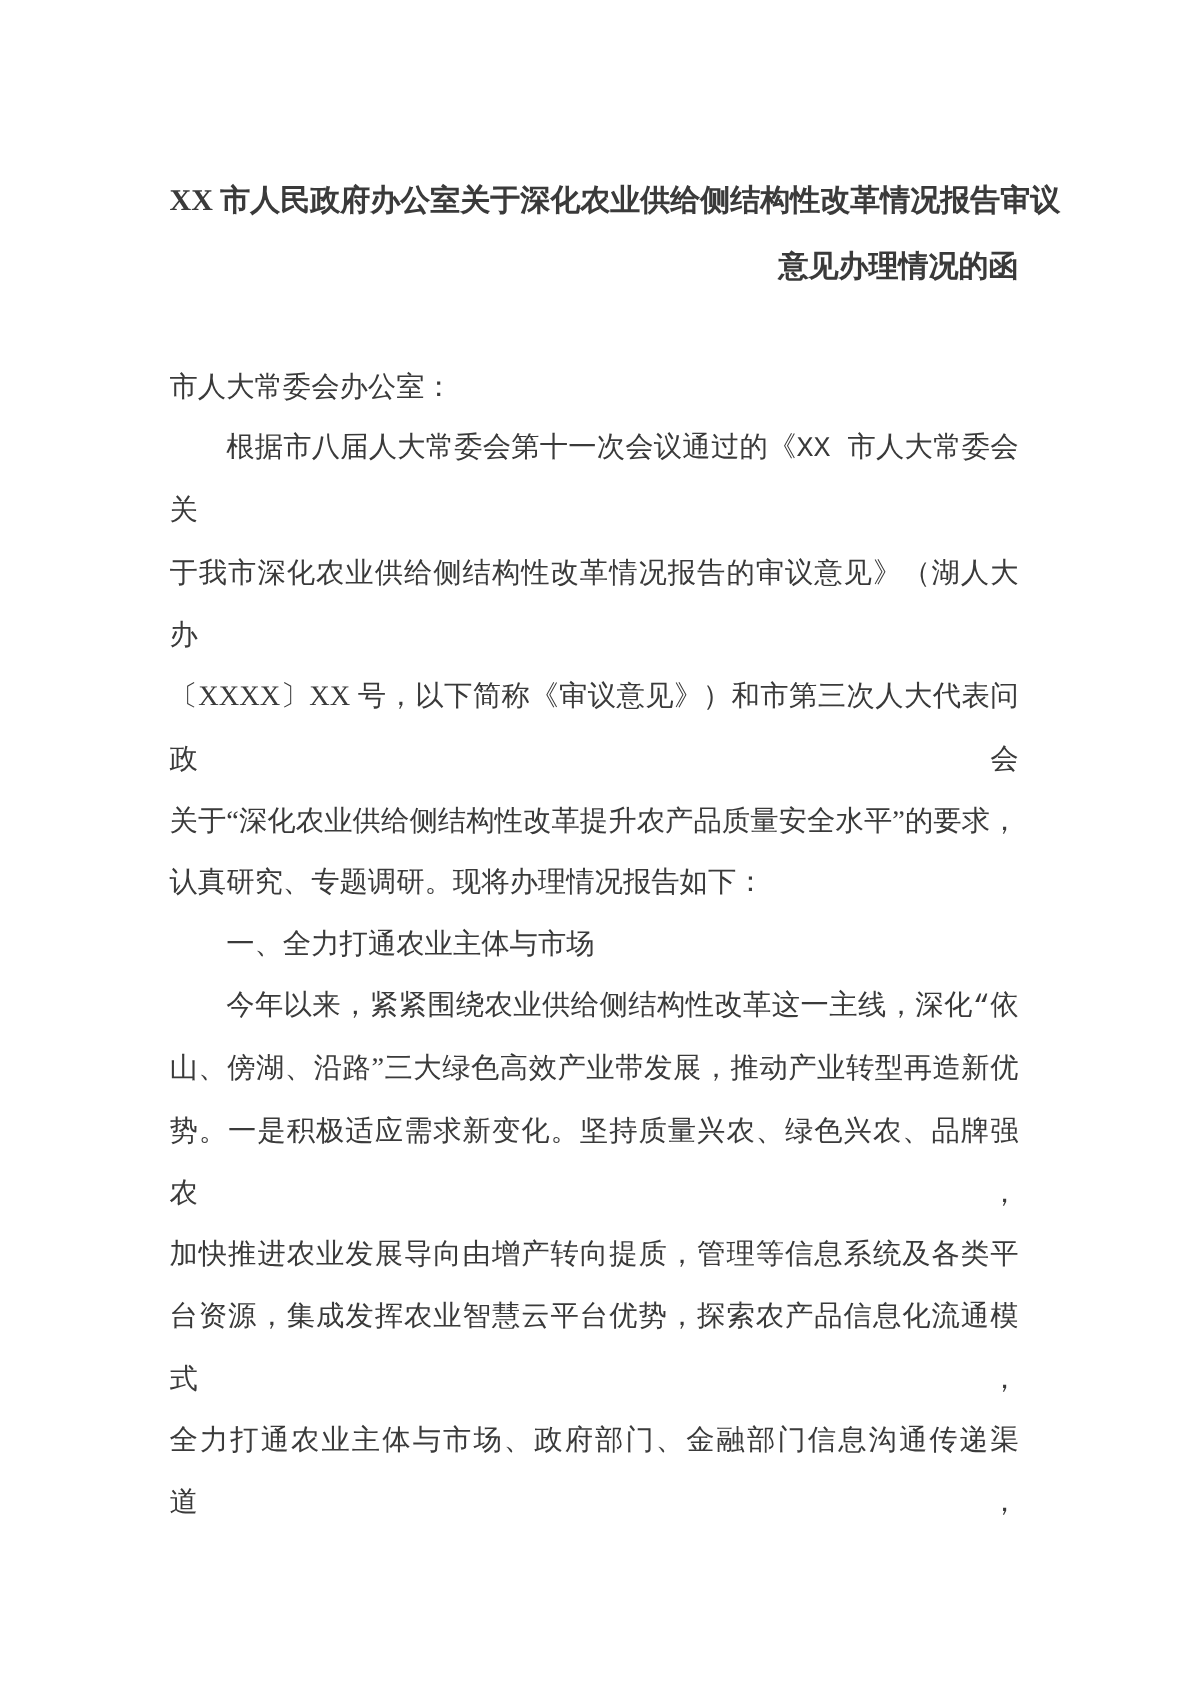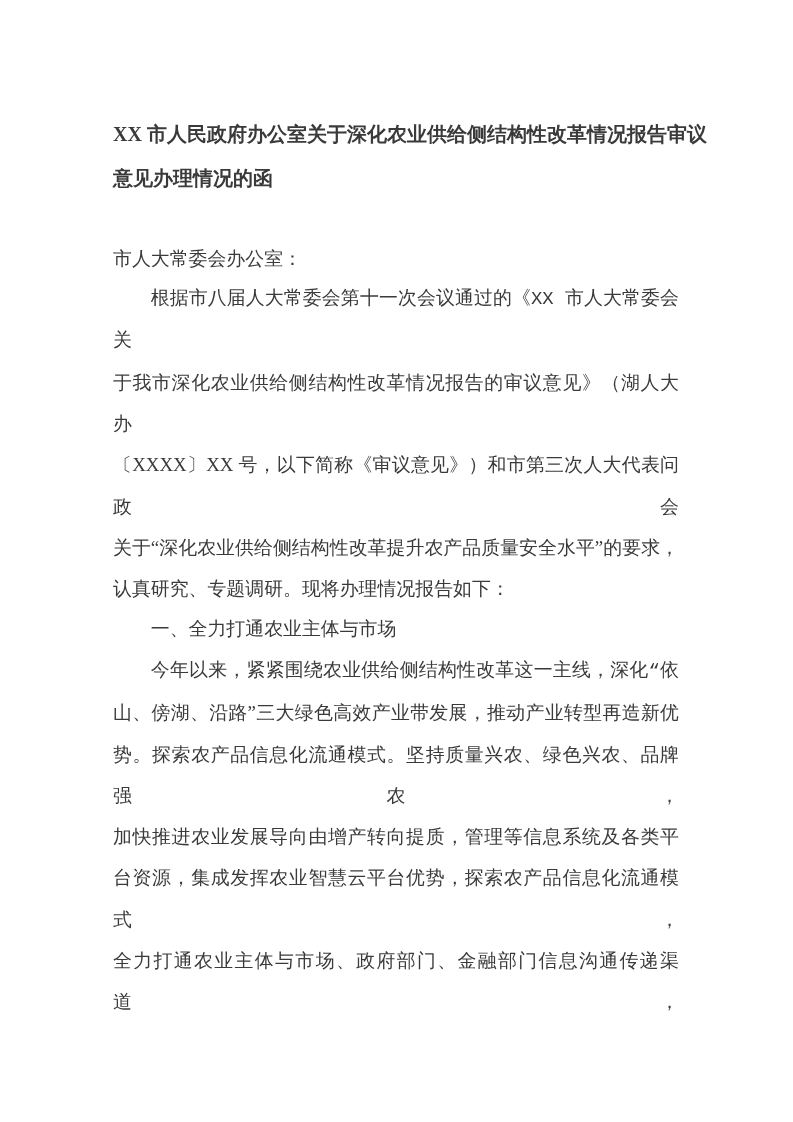--- a/index.html
+++ b/index.html
@@ -25,21 +25,21 @@
     left: 113px;
     top: 0;
     width: 566px;
   }
   .title {
     margin: 112px 0 0 0;
     padding: 0;
     font-size: 20px;
     font-weight: bold;
     line-height: 44px;
-    text-align: left;
+    text-align: right;
   }
   .title-line {
     white-space: nowrap;
   }
   .doc-body {
     margin-top: 38px;
     font-size: 18.9px;
     line-height: 41.3px;
   }
   .line {
@@ -69,21 +69,21 @@
     <div class="doc-body">
       <div class="line">市人大常委会办公室：</div>
       <div class="line j indent">根据市八届人大常委会第十一次会议通过的《XX 市人大常委会关</div>
       <div class="line j">于我市深化农业供给侧结构性改革情况报告的审议意见》（湖人大办</div>
       <div class="line j">〔XXXX〕XX 号，以下简称《审议意见》）和市第三次人大代表问政会</div>
       <div class="line j">关于“深化农业供给侧结构性改革提升农产品质量安全水平”的要求，</div>
       <div class="line">认真研究、专题调研。现将办理情况报告如下：</div>
       <div class="line indent">一、全力打通农业主体与市场</div>
       <div class="line j indent">今年以来，紧紧围绕农业供给侧结构性改革这一主线，深化“依</div>
       <div class="line j">山、傍湖、沿路”三大绿色高效产业带发展，推动产业转型再造新优</div>
-      <div class="line j">势。探索农产品信息化流通模式。坚持质量兴农、绿色兴农、品牌强农，</div>
+      <div class="line j">势。一是积极适应需求新变化。坚持质量兴农、绿色兴农、品牌强农，</div>
       <div class="line j">加快推进农业发展导向由增产转向提质，管理等信息系统及各类平</div>
       <div class="line j">台资源，集成发挥农业智慧云平台优势，探索农产品信息化流通模式，</div>
       <div class="line j">全力打通农业主体与市场、政府部门、金融部门信息沟通传递渠道，</div>
 
     </div>
 
   </div>
 </div>
 
 </body></html>

